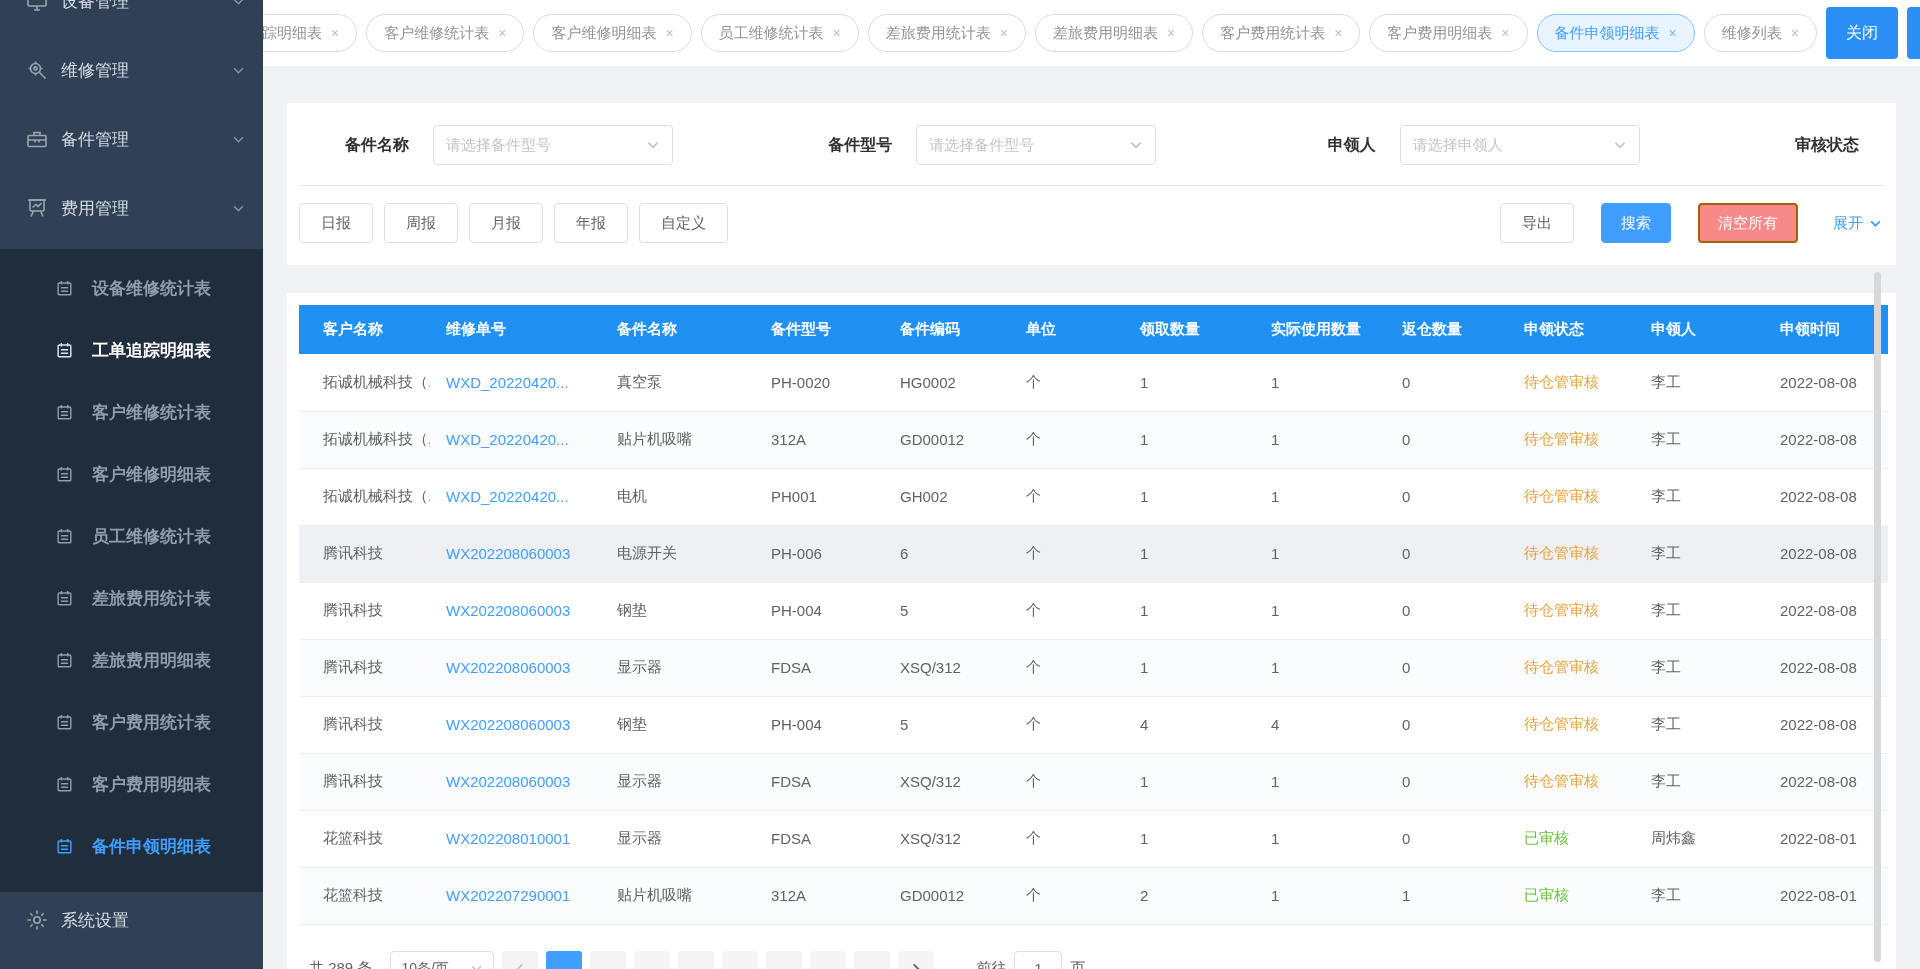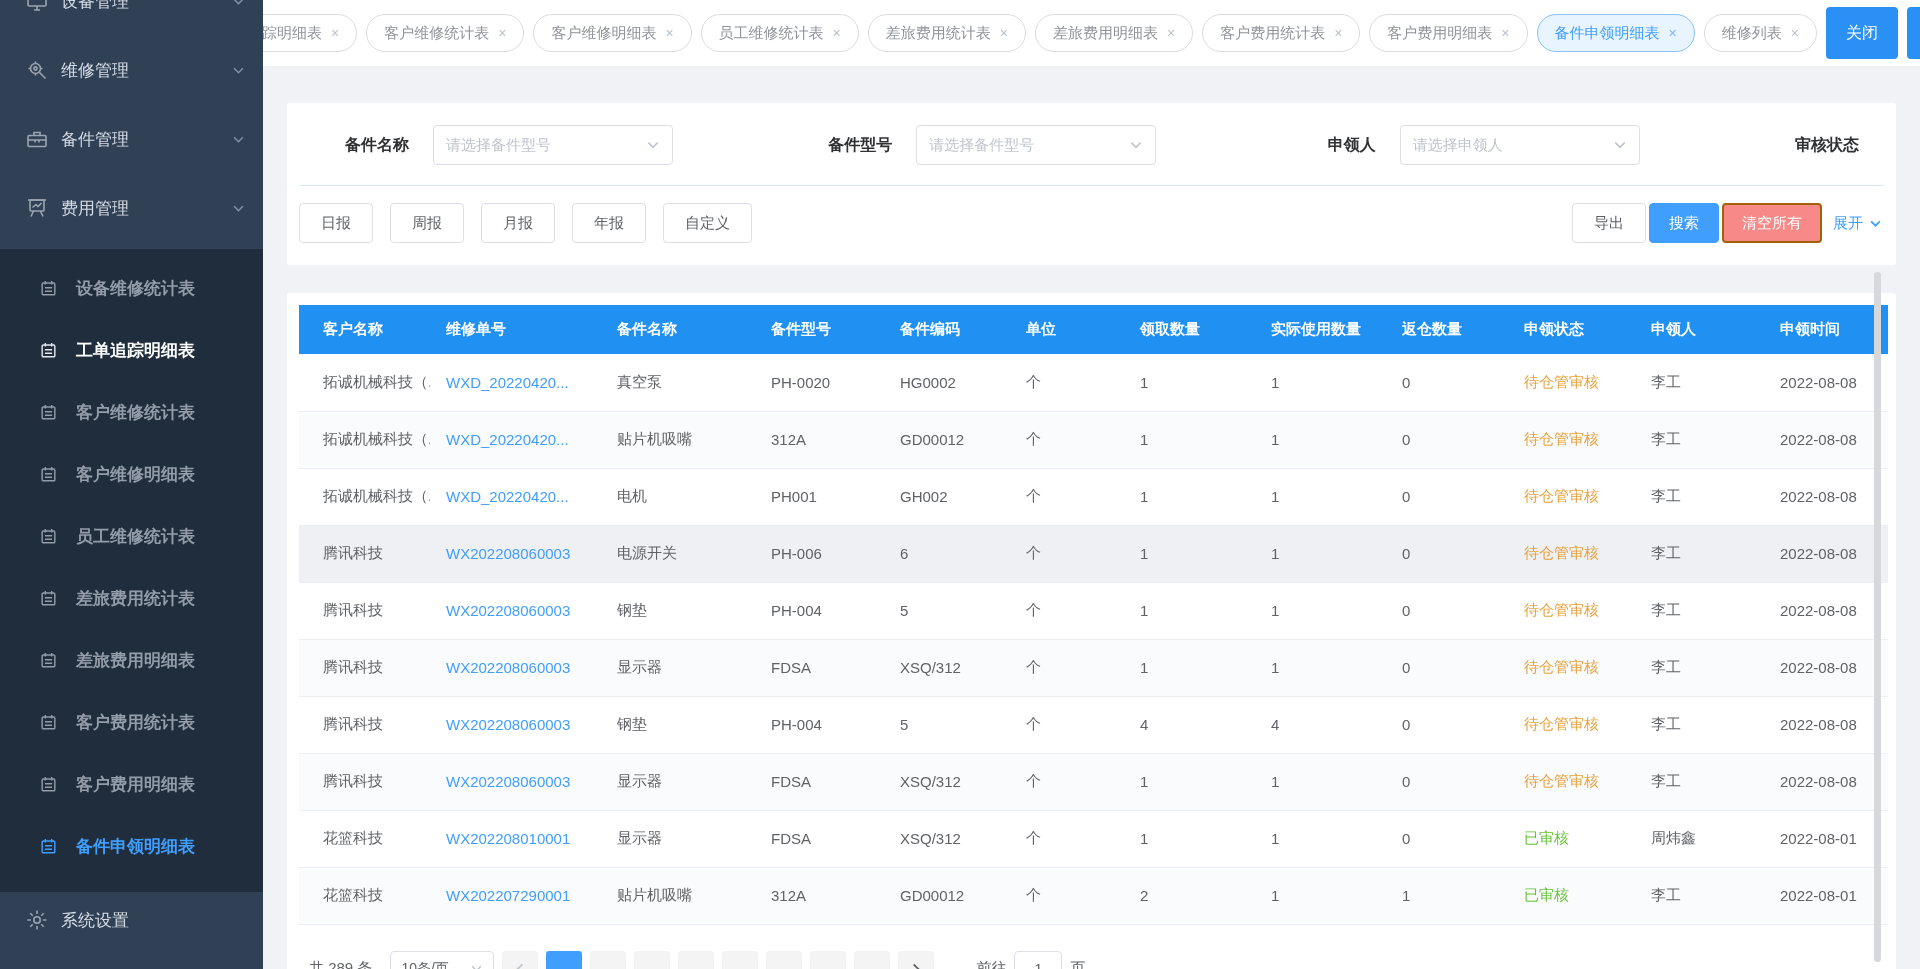--- a/index.html
+++ b/index.html
@@ -10,21 +10,21 @@
   .sidebar { position:fixed; left:0; top:0; width:263px; height:969px; background:#304156; z-index:20; overflow:hidden; }
   .menu-item { height:56px; margin-bottom:13px; display:flex; align-items:center; padding:0 18px 0 25px;
                color:#d5dce5; font-size:17px; cursor:pointer; }
   .menu-item.clipped { margin-top:-27px; }
   .menu-item.expanded { background:#36485c; margin-bottom:0; }
   .mi-icon { width:24px; height:24px; margin-right:12px; color:#9aa5b1; display:flex; align-items:center; }
   .mi-icon svg { width:24px; height:24px; }
   .mi-chevron { margin-left:auto; color:#8492a6; display:flex; }
   .menu-item.expanded .mi-chevron svg { transform:rotate(180deg); }
   .submenu { background:#1f2d3d; padding:8px 0 15px 0; }
-  .submenu-item { height:62px; display:flex; align-items:center; padding-left:39px; font-size:17px;
+  .submenu-item { height:62px; display:flex; align-items:center; padding-left:55px; font-size:17px;
                   font-weight:700; color:#939ca9; cursor:pointer; }
   .submenu-item .mi-icon { width:19px; height:19px; margin-right:18px; color:#939ca9; }
   .submenu-item .mi-icon svg { width:19px; height:19px; }
   .submenu-item.open { color:#ffffff; }
   .submenu-item.open .mi-icon { color:#e3e7ec; }
   .submenu-item.active { color:#409eff; }
   .submenu-item.active .mi-icon { color:#409eff; }
   .sidebar-bottom { background:#304156; }
 
   
@@ -46,22 +46,22 @@
   
   .filter-row { display:flex; align-items:center; justify-content:space-between; padding:22px 13px 20px 12px; }
   .filter-group { display:flex; align-items:center; }
   .f-label { min-width:110px; text-align:right; font-size:16px; font-weight:600; color:#303133; margin-right:24px; white-space:nowrap; }
   .select { width:240px; height:40px; border:1px solid #dcdfe6; border-radius:4px; display:flex; align-items:center;
             justify-content:space-between; padding:0 12px; cursor:pointer; background:#fff; }
   .select .ph { color:#c0c4cc; font-size:15px; white-space:nowrap; overflow:hidden; }
   .select .sel-chevron { color:#c0c4cc; display:flex; }
   .divider { border-top:1px solid #d6e9f8; margin:0 12px; }
   .btns-row { display:flex; align-items:center; justify-content:space-between; padding:17px 14px 22px 12px; }
-  .btns-left { display:flex; align-items:center; gap:17px; }
-  .btns-right { display:flex; align-items:center; gap:3px; }
+  .btns-left { display:flex; align-items:center; gap:11px; }
+  .btns-right { display:flex; align-items:center; gap:27px; }
   .btn { height:40px; border-radius:4px; font-size:15px; cursor:pointer; font-family:inherit; }
   .btn.plain { background:#fff; border:1px solid #dcdfe6; color:#606266; padding:0 21px; }
   .btn.primary { background:#409eff; border:1px solid #409eff; color:#fff; width:70px; }
   .btn.danger { background:#f78989; border:2px solid #a16207; color:#fff; width:100px; }
   .expand-link { display:flex; align-items:center; gap:6px; color:#409eff; font-size:15px; margin-left:8px; cursor:pointer; }
   .expand-link .sel-chevron { color:#409eff; display:flex; }
 
   
   .table-card { margin-top:28px; padding:12px 14px 30px 12px; }
   table { width:100%; border-collapse:collapse; table-layout:fixed; }

